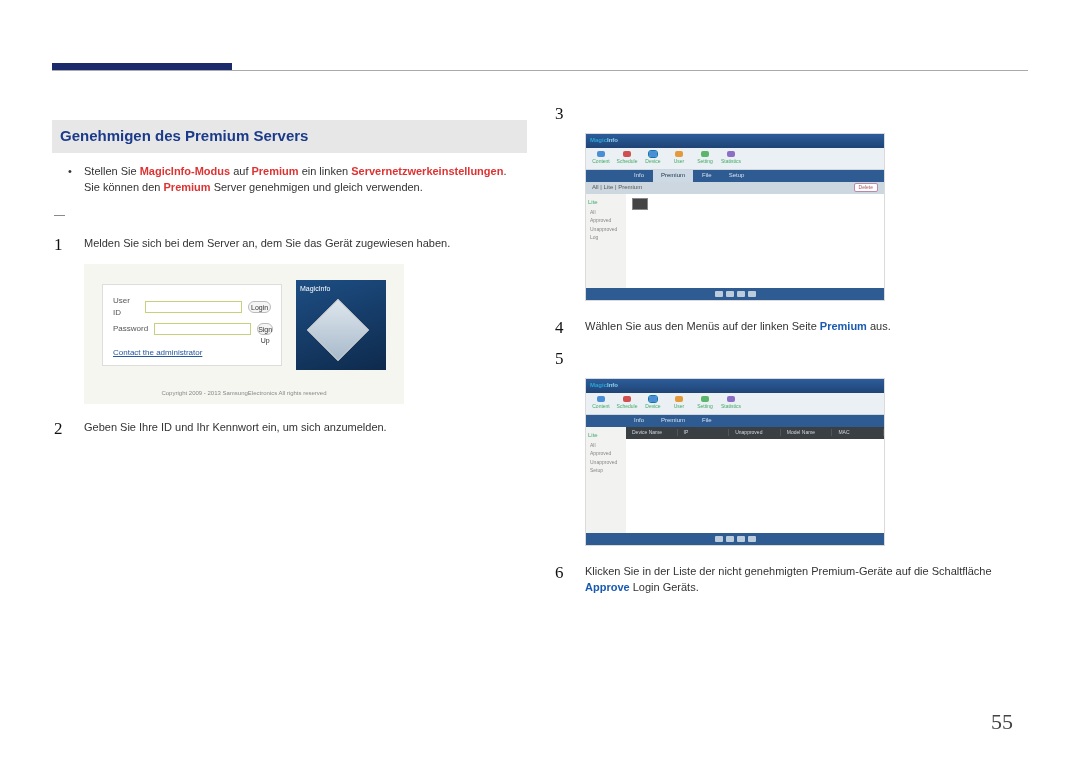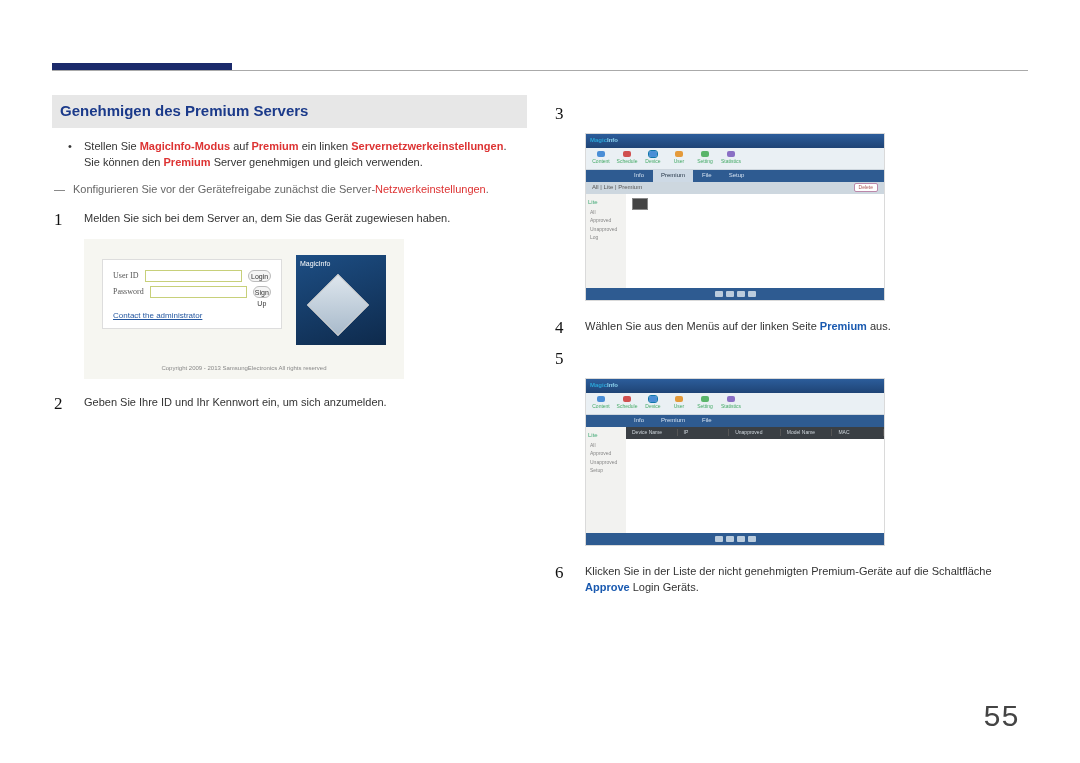--- a/index.html
+++ b/index.html
@@ -39,20 +39,21 @@
     font-size: 11px;
     line-height: 1.5;
   }
   .section-title {
     background: #e7e7e7;
     color: #1b3a8a;
     font-weight: bold;
     font-size: 15px;
     padding: 5px 8px;
     margin-bottom: 10px;
+    margin-top: 25px;
   }
   .bullet {
     display: flex;
     gap: 10px;
     margin-left: 16px;
     margin-bottom: 2px;
   }
   .bullet .dot { width: 6px; }
   .dash-row {
     display: flex;
@@ -84,21 +85,21 @@
     height: 140px;
     background: #f6f6f1;
     position: relative;
     font-size: 8px;
   }
   .login-box {
     position: absolute; left: 18px; top: 20px; width: 180px;
     background: #fff; border: 1px solid #ddd; padding: 10px 10px 6px;
   }
   .login-row { display: flex; align-items: center; gap: 6px; margin-bottom: 4px; }
-  .login-row label { width: 40px; color: #555; font-family: Liberation Serif, serif; }
+  .login-row label { width: 40px; color: #555; }
   .login-row input {
     flex: 1; height: 12px; border: 1px solid #c7d07a; background: #fff;
     font-size: 7px; padding: 0 2px;
   }
   .login-btn {
     width: 34px; height: 12px; border: 1px solid #bbb; border-radius: 6px;
     font-size: 7px; text-align: center; line-height: 11px; background: #f5f5f5;
   }
   .login-link { color: #2457a0; text-decoration: underline; margin-top: 8px; display: inline-block; }
   .login-right {
@@ -173,22 +174,22 @@
   }
   .ws-dark-row span { flex: 1; padding-left: 6px; border-right: 1px solid #555; }
   .footer-bar {
     position: absolute; bottom: 0; left: 0; right: 0;
     height: 12px; background: #2e5b91; display: flex; justify-content: center;
     align-items: center; gap: 3px;
   }
   .footer-bar .fbtn { width: 8px; height: 6px; background: #bcd; border-radius: 1px; }
 
   .page-num {
-    position: absolute; bottom: 28px; right: 61px;
-    font-family: Liberation Mono, monospace; font-size: 30px; color: #444;
+    position: absolute; bottom: 28px; right: 67px;
+    font-family: Liberation Serif, serif; font-size: 22px; color: #444;
   }
 </style>
 </head>
 <body>
 
 <div class="accent-bar"></div>
 <div class="hrtop"></div>
 
 <div class="page">
 
@@ -198,23 +199,20 @@
     <div class="bullet">
       <div class="dot">•</div>
       <div>
         <span>Stellen Sie </span><span class="red">MagicInfo-Modus</span><span> auf </span><span class="red">Premium</span><span> ein linken </span><span class="red">Servernetzwerkeinstellungen</span><span>.</span><br>
         <span>Sie können den </span><span class="red">Premium</span><span> Server genehmigen und gleich verwenden.</span>
       </div>
     </div>
 
     <div class="dash-row">
       <div>―</div>
-      <div>
-        <span>Konfigurieren Sie vor der Gerätefreigabe zunächst die Server-</span><span class="redn">Netzwerkeinstellungen</span><span>.</span>
-      </div>
     </div>
 
     <div class="step">
       <div class="stepnum">1</div>
       <div class="steptxt">Melden Sie sich bei dem Server an, dem Sie das Gerät zugewiesen haben.</div>
     </div>
 
     <div class="shot-login">
       <div class="login-box">
         <div class="login-row">

